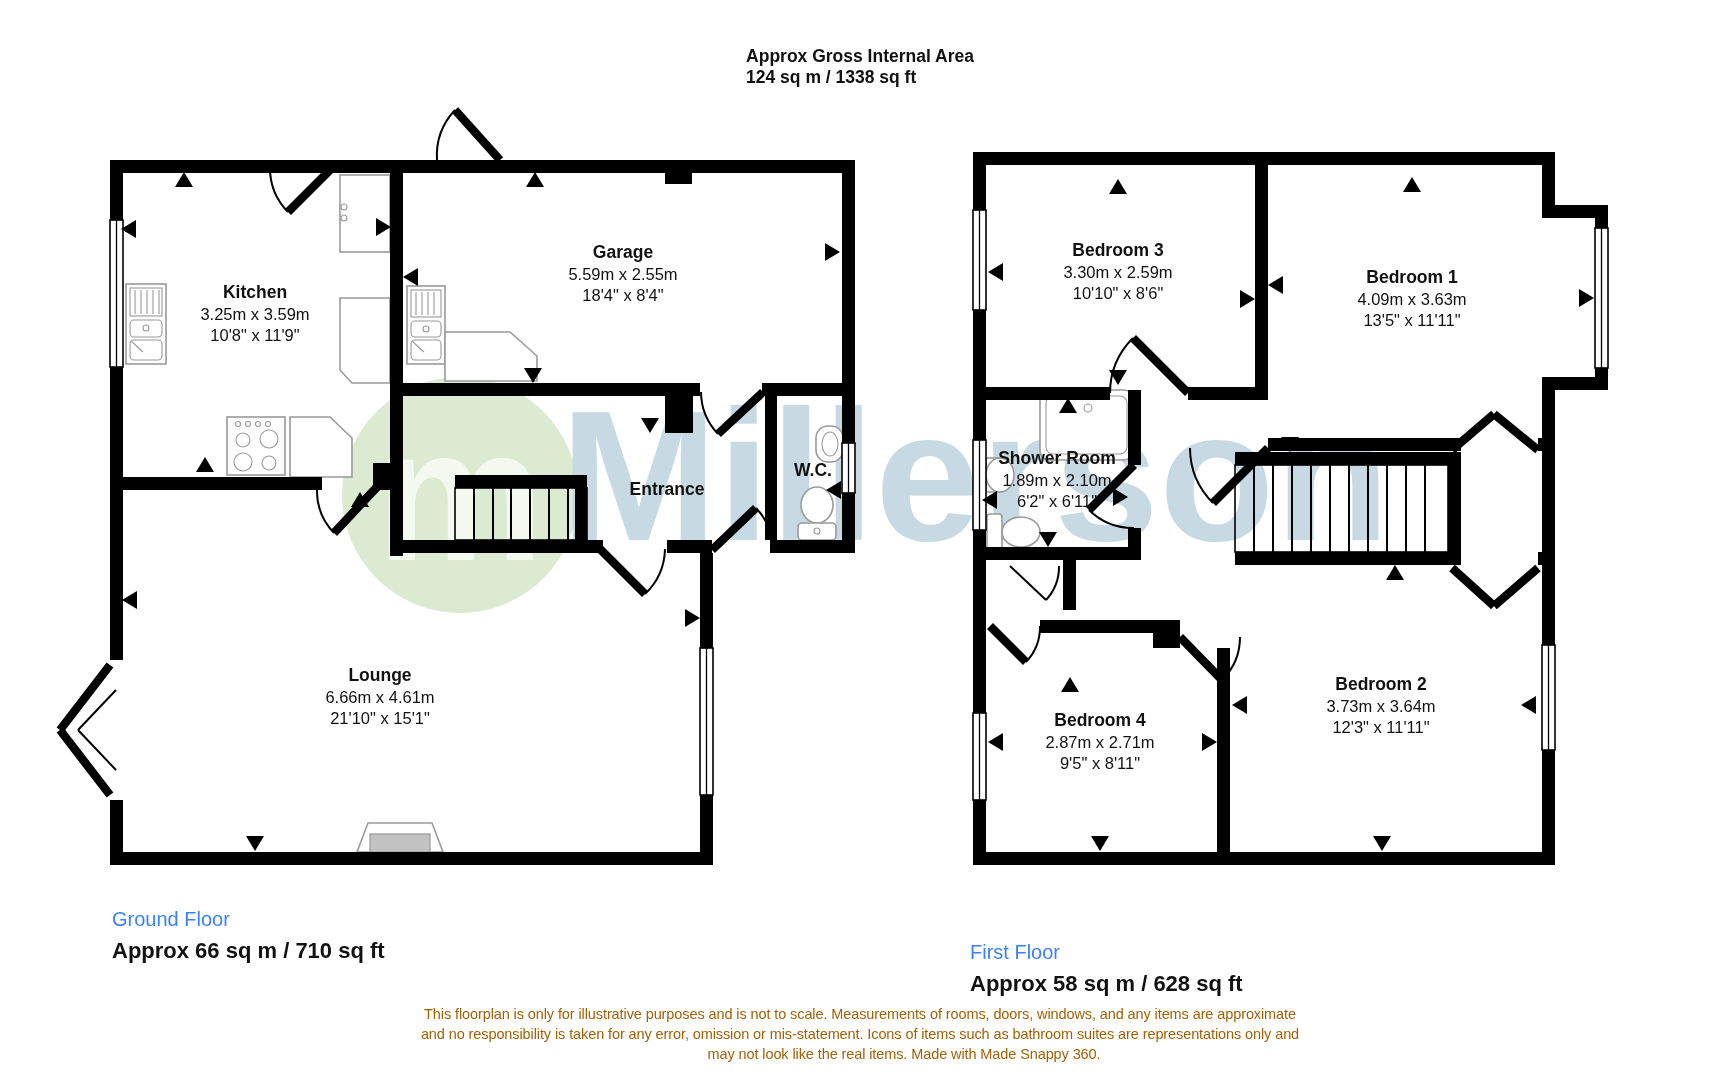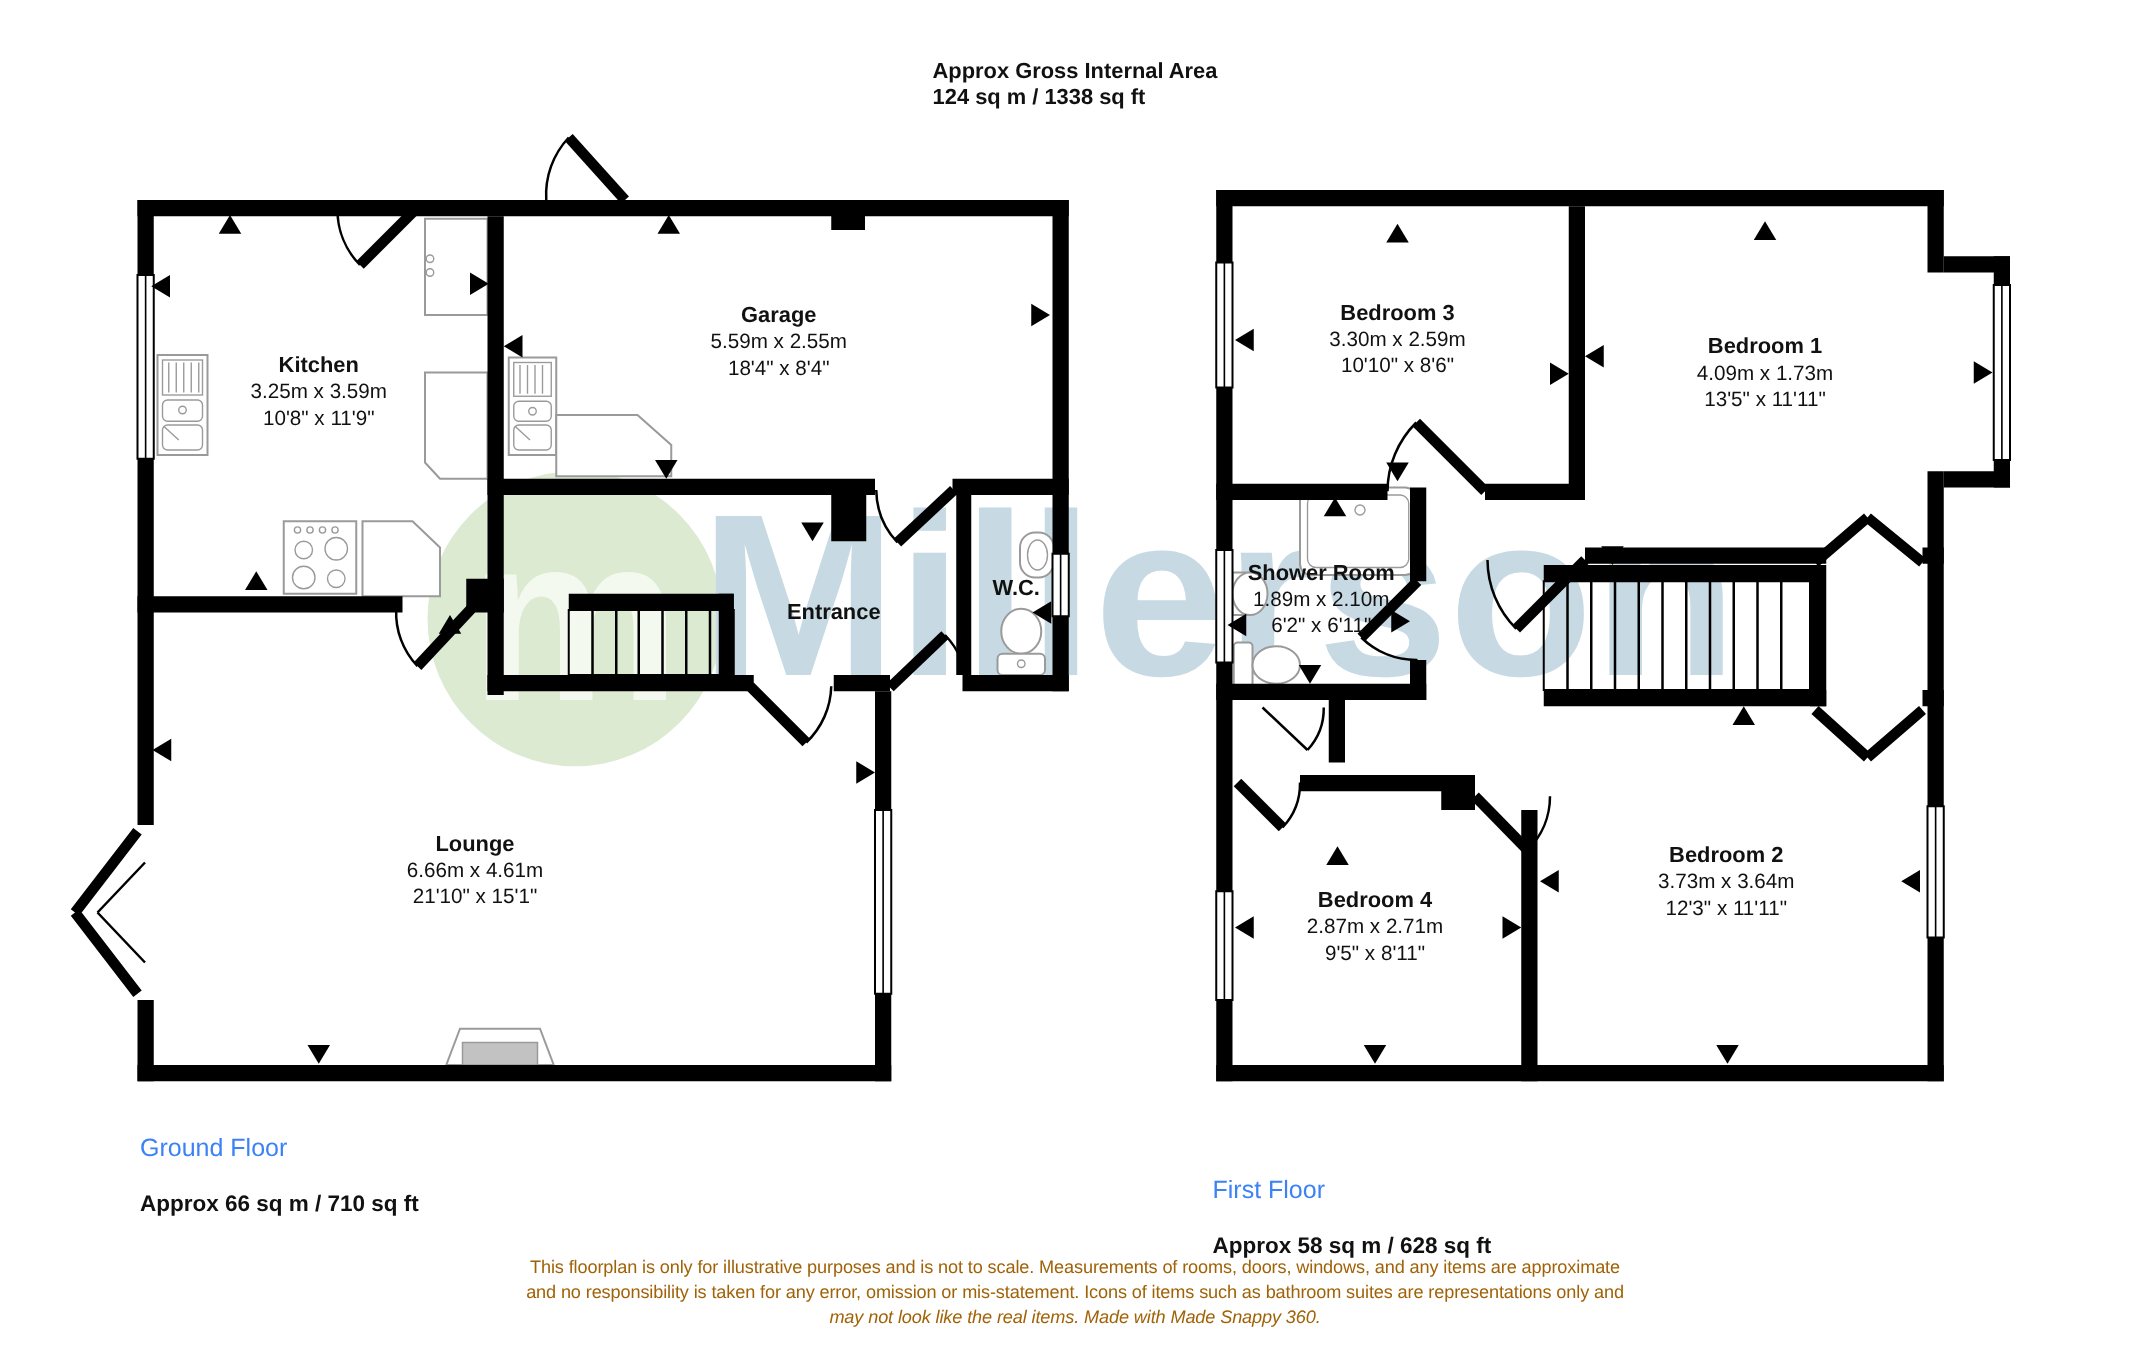--- a/index.html
+++ b/index.html
@@ -6,21 +6,21 @@
   .page{position:relative;width:1720px;height:1080px;background:#fff;overflow:hidden;
         font-family:"Liberation Sans", sans-serif;color:#111;}
   svg{position:absolute;left:0;top:0;}
   .txt{position:absolute;white-space:nowrap;}
   .center{transform:translateX(-50%);text-align:left;}
   .title-line{font-weight:bold;font-size:17.5px;}
   .room-label{position:absolute;transform:translate(-50%,-50%);text-align:center;line-height:21.5px;}
   .room-name{font-weight:bold;font-size:17.5px;display:block;}
   .room-dim{font-weight:400;font-size:16.5px;display:block;}
   .floor-name{font-size:20px;font-weight:400;color:#3b82f6;}
-  .floor-area{font-size:18px;font-weight:bold;margin-top:22px;}
+  .floor-area{font-size:22px;font-weight:bold;margin-top:7px;}
   .disc{font-size:14.5px;color:#a16207;letter-spacing:-0.1px;}
   .wall{fill:#000;}
   .win{fill:#fff;stroke:#000;stroke-width:1.6;}
   .winline{stroke:#000;stroke-width:1.3;}
   .leaf{stroke:#000;stroke-width:8.5;fill:none;}
   .leafthin{stroke:#000;stroke-width:2;fill:none;}
   .arc{stroke:#000;stroke-width:2;fill:none;}
   .fix{stroke:#9a9a9a;stroke-width:1.6;fill:#fff;}
   .fixthin{stroke:#9a9a9a;stroke-width:1.1;fill:none;}
   .tread{stroke:#000;stroke-width:2;fill:none;}
@@ -357,21 +357,21 @@
   <span class="room-dim">21'10" x 15'1"</span>
 </div>
 
 <div class="room-label" style="left:1118px;top:252px;margin-top:20px;">
   <span class="room-name">Bedroom 3</span>
   <span class="room-dim">3.30m x 2.59m</span>
   <span class="room-dim">10'10" x 8'6"</span>
 </div>
 <div class="room-label" style="left:1412px;top:299px;">
   <span class="room-name">Bedroom 1</span>
-  <span class="room-dim">4.09m x 1.73m</span>
+  <span class="room-dim">4.09m x 3.63m</span>
   <span class="room-dim">13'5" x 11'11"</span>
 </div>
 <div class="room-label" style="left:1057px;top:480px;">
   <span class="room-name">Shower Room</span>
   <span class="room-dim">1.89m x 2.10m</span>
   <span class="room-dim">6'2" x 6'11"</span>
 </div>
 <div class="room-label" style="left:1100px;top:742px;">
   <span class="room-name">Bedroom 4</span>
   <span class="room-dim">2.87m x 2.71m</span>
@@ -387,15 +387,15 @@
   <div class="floor-name">Ground Floor</div>
   <div class="floor-area">Approx 66 sq m / 710 sq ft</div>
 </div>
 <div class="txt" style="left:970px;top:941px;">
   <div class="floor-name">First Floor</div>
   <div class="floor-area">Approx 58 sq m / 628 sq ft</div>
 </div>
 
 <div class="txt center disc" style="left:860px;top:1006px;">This floorplan is only for illustrative purposes and is not to scale. Measurements of rooms, doors, windows, and any items are approximate</div>
 <div class="txt center disc" style="left:860px;top:1026px;">and no responsibility is taken for any error, omission or mis-statement. Icons of items such as bathroom suites are representations only and</div>
-<div class="txt center disc" style="left:860px;top:1046px;font-style:italic;">may not look like the real items. Made with Made Snappy 360.</div>
+<div class="txt center disc" style="left:904px;top:1046px;">may not look like the real items. Made with Made Snappy 360.</div>
 
 </div>
 
 </body></html>

